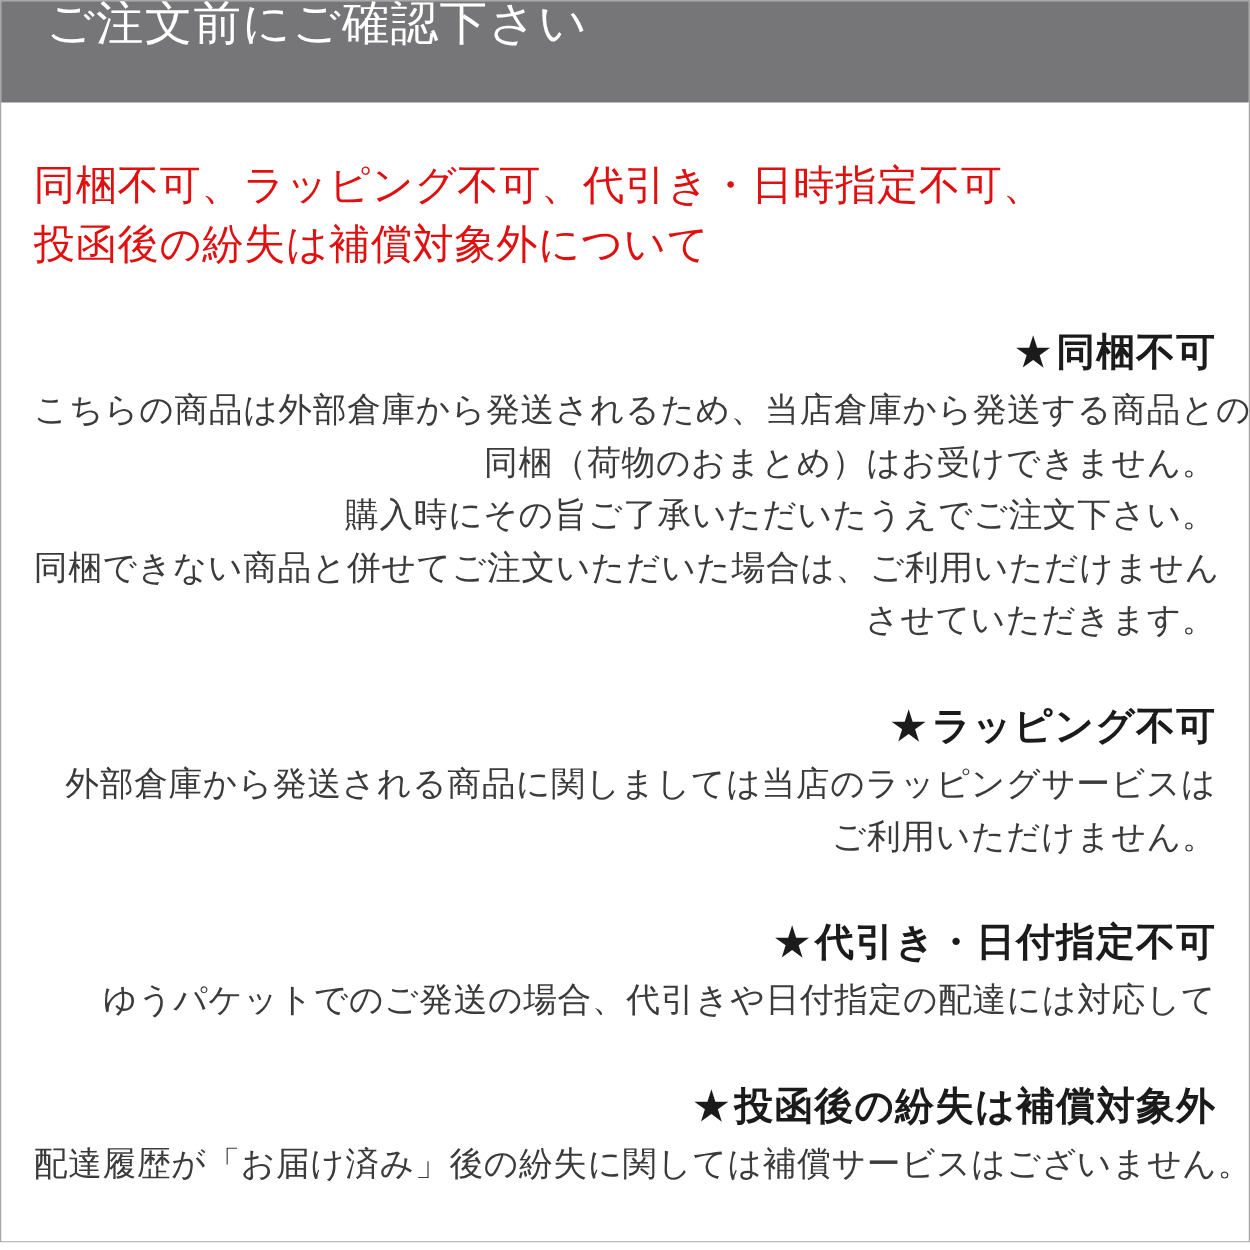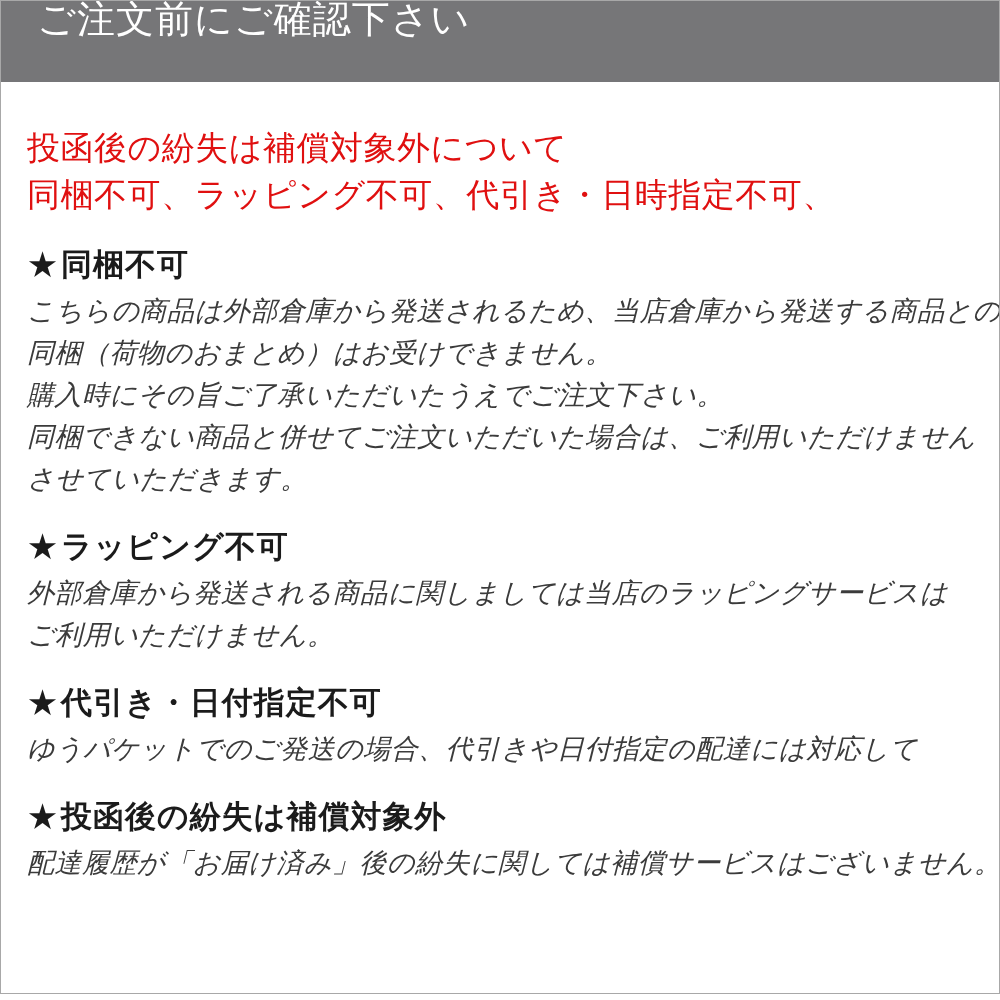--- a/index.html
+++ b/index.html
@@ -40,21 +40,22 @@
   .lead {
     margin-top: 42px;
     font-family: "Liberation Sans", "DejaVu Sans", sans-serif;
     font-size: 33px;
     line-height: 47px;
     color: #e01010;
     letter-spacing: 0.5px;
   }
   .lead .lead-line { white-space: nowrap; }
   .section {
-    margin-top: 29px;
+    margin-top: 46px;
+    text-align: right;
   }
   .section .heading {
     margin: 0;
     font-size: 31px;
     line-height: 36px;
     font-weight: bold;
     color: #1b1b1b;
     letter-spacing: 1px;
     white-space: nowrap;
     font-family: "Liberation Serif", "DejaVu Serif", serif;
@@ -63,36 +64,36 @@
     font-weight: normal;
     margin-right: 2px;
   }
   .section .body {
     margin-top: 7px;
     font-size: 27px;
     line-height: 42px;
     color: #3b3b3b;
     letter-spacing: 0.5px;
   }
-  .section .body .body-line { white-space: nowrap; font-style: italic; }
+  .section .body .body-line { white-space: nowrap; }
 </style>
 </head>
 <body>
 
 <div class="page">
 
   <div class="titlebar">
     <span class="title">ご注文前にご確認下さい</span>
   </div>
 
   <div class="content">
 
     <div class="lead">
+      <div class="lead-line">同梱不可、ラッピング不可、代引き・日時指定不可、</div>
       <div class="lead-line">投函後の紛失は補償対象外について</div>
-      <div class="lead-line">同梱不可、ラッピング不可、代引き・日時指定不可、</div>
     </div>
 
     <div class="section">
       <h2 class="heading"><span class="star">★</span><span>同梱不可</span></h2>
       <div class="body">
         <div class="body-line">こちらの商品は外部倉庫から発送されるため、当店倉庫から発送する商品との</div>
         <div class="body-line">同梱（荷物のおまとめ）はお受けできません。</div>
         <div class="body-line">購入時にその旨ご了承いただいたうえでご注文下さい。</div>
         <div class="body-line">同梱できない商品と併せてご注文いただいた場合は、ご利用いただけません</div>
         <div class="body-line">させていただきます。</div>

